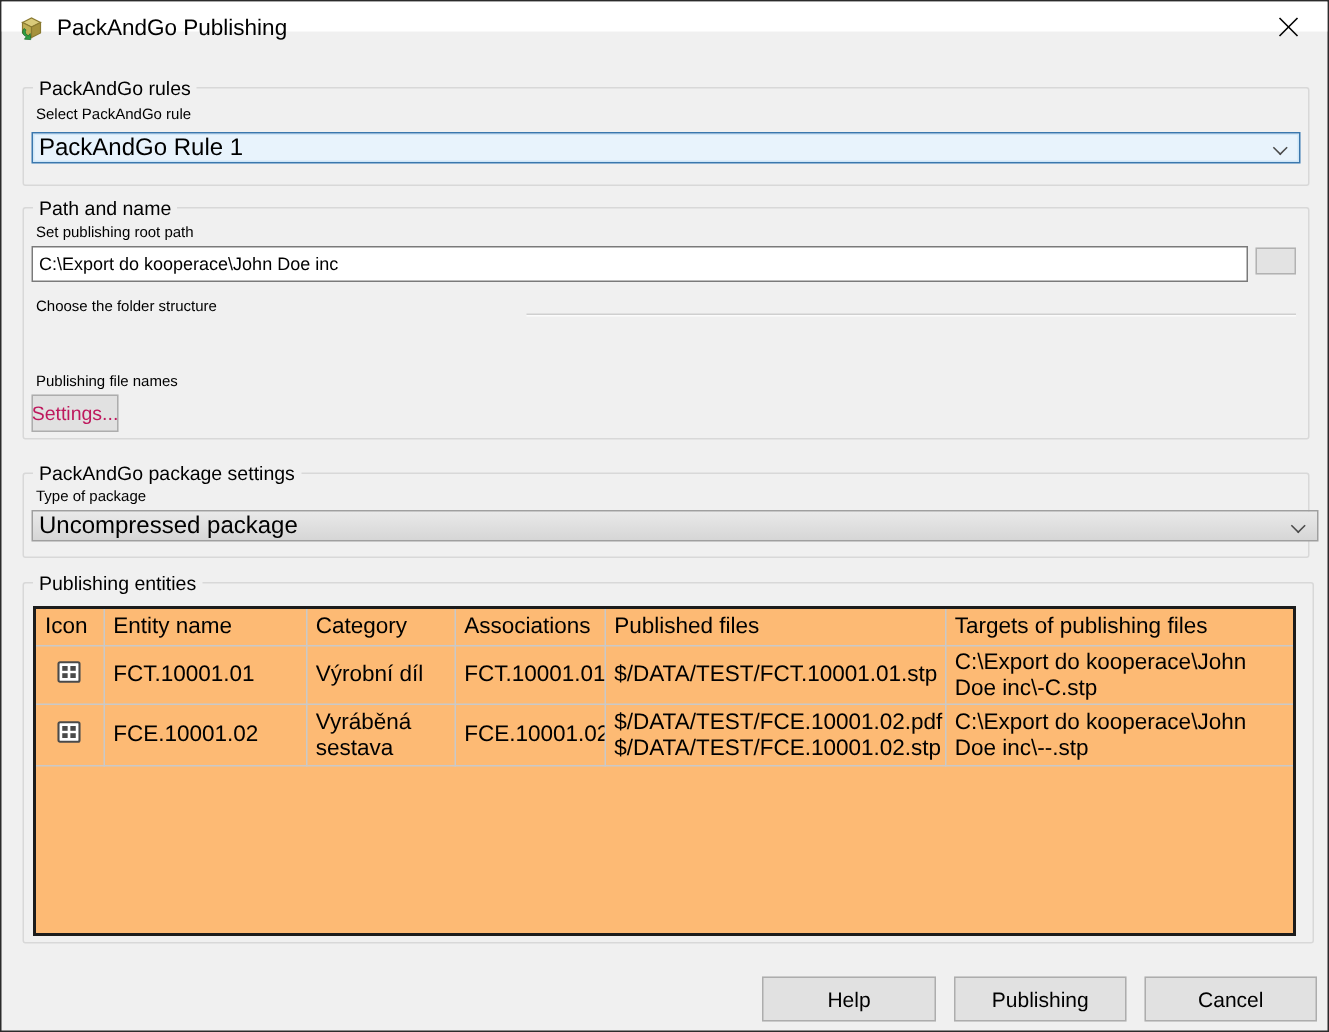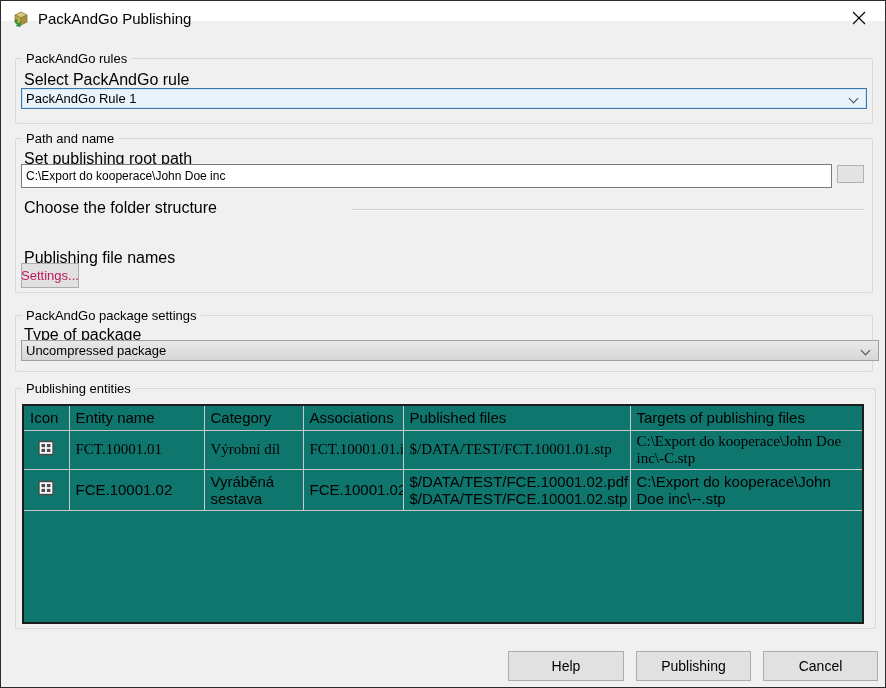--- a/index.html
+++ b/index.html
@@ -10,49 +10,49 @@
     overflow:hidden;
   }
   
   .titlebar{position:absolute;left:0;top:0;width:100%;height:20px;background:#ffffff;}
   .app-icon{position:absolute;left:11px;top:9px;width:18px;height:18px;}
   .title-text{position:absolute;left:37px;top:9px;font-size:15px;color:#000;}
   .close-btn{position:absolute;right:6px;top:2px;width:40px;height:30px;display:flex;align-items:center;justify-content:center;cursor:default;}
   
   .groupbox{position:absolute;border:1px solid #d8d8d8;border-radius:2px;}
   .groupbox-label{position:absolute;top:-8px;left:6px;background:#f0f0f0;padding:0 4px;font-size:13px;white-space:nowrap;}
-  .field-label{position:absolute;font-size:16px;white-space:nowrap;}
+  .field-label{position:absolute;font-size:10px;white-space:nowrap;}
   
-  .combo{position:absolute;height:21px;font-size:13px;display:flex;align-items:center;
+  .combo{position:absolute;height:21px;font-size:16px;display:flex;align-items:center;
     padding:0 20px 0 4px;white-space:nowrap;overflow:hidden;}
   .combo-focused{background:#e8f3fc;border:1px solid #3a77ad;box-shadow:inset 0 0 0 1px #cfe6f7;}
   .combo-classic{background:linear-gradient(180deg,#e9e9e9,#d6d6d6);border:1px solid #9f9f9f;}
   .chev{position:absolute;right:9px;top:6px;width:7px;height:7px;
     border-right:1.6px solid #4a4a4a;border-bottom:1.6px solid #4a4a4a;transform:rotate(45deg);}
   .textbox{position:absolute;height:19px;background:#fff;border:1px solid #7a7a7a;
     font-size:12px;display:flex;align-items:center;padding:11px 4px;white-space:nowrap;overflow:hidden;}
   .mini-btn{position:absolute;width:27px;height:18px;background:#e3e3e3;border:1px solid #b2b2b2;}
   .push-btn{position:absolute;background:#e1e1e1;border:1px solid #adadad;
     font-family:"Liberation Sans",sans-serif;font-size:13px;color:#be185d;
     display:flex;align-items:center;justify-content:center;cursor:default;}
   .footer-btn{width:116px;height:30px;font-size:14px;color:#000;}
   .etched-line{position:absolute;height:0;border-top:1px solid #cfcfcf;border-bottom:1px solid #fbfbfb;}
   
   .entities-table-wrap{position:absolute;left:21px;top:403px;width:842px;height:220px;
-    background:#0f766e;border:2px solid #1c1c1c;}
+    background:#fdba74;border:2px solid #1c1c1c;}
   table.entities{border-collapse:collapse;table-layout:fixed;width:100%;font-size:15px;}
   table.entities th{font-weight:normal;text-align:left;height:24px;padding:0 6px;
     border:1px solid #c9c9c9;white-space:nowrap;overflow:hidden;}
   table.entities td{border:1px solid #c9c9c9;padding:2px 6px;vertical-align:middle;overflow:hidden;}
   table.entities tr th:first-child,table.entities tr td:first-child{border-left:none;}
   table.entities tr th:last-child,table.entities tr td:last-child{border-right:none;}
   table.entities tr:first-child th{border-top:none;}
   .cell-icon{text-align:center;}
   .nowrap-clip{white-space:nowrap;}
-  .row1{height:39px;font-family:Liberation Serif, serif;}
+  .row1{height:39px;}
   .row2{height:41px;}
   .pubfile-line{display:block;white-space:nowrap;}
 </style>
 </head>
 <body>
 
 <div class="dialog">
 
   <div class="titlebar">
     <svg class="app-icon" viewBox="0 0 18 18">

